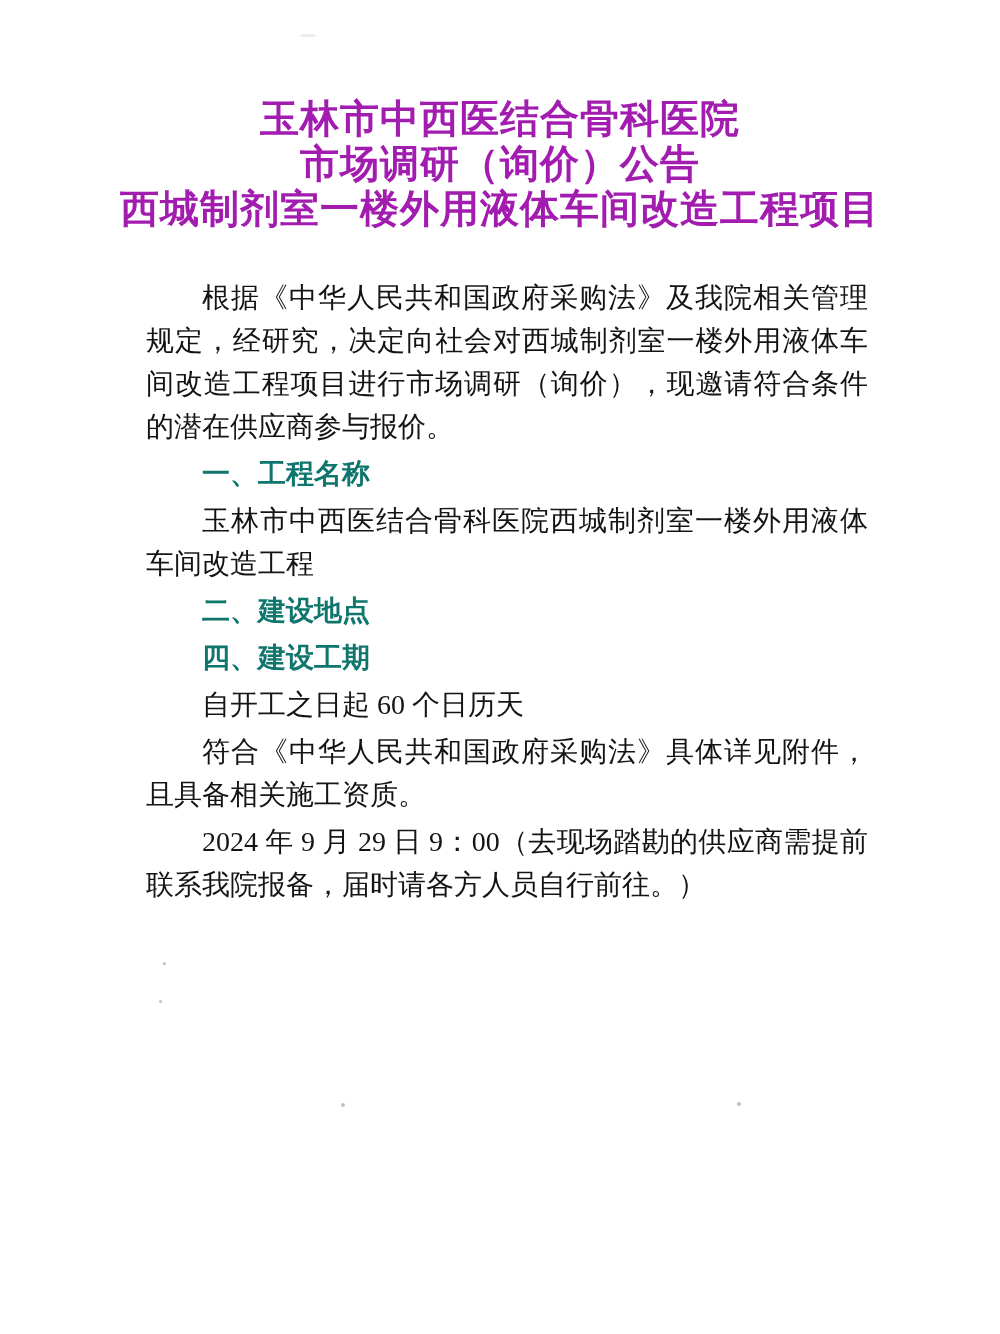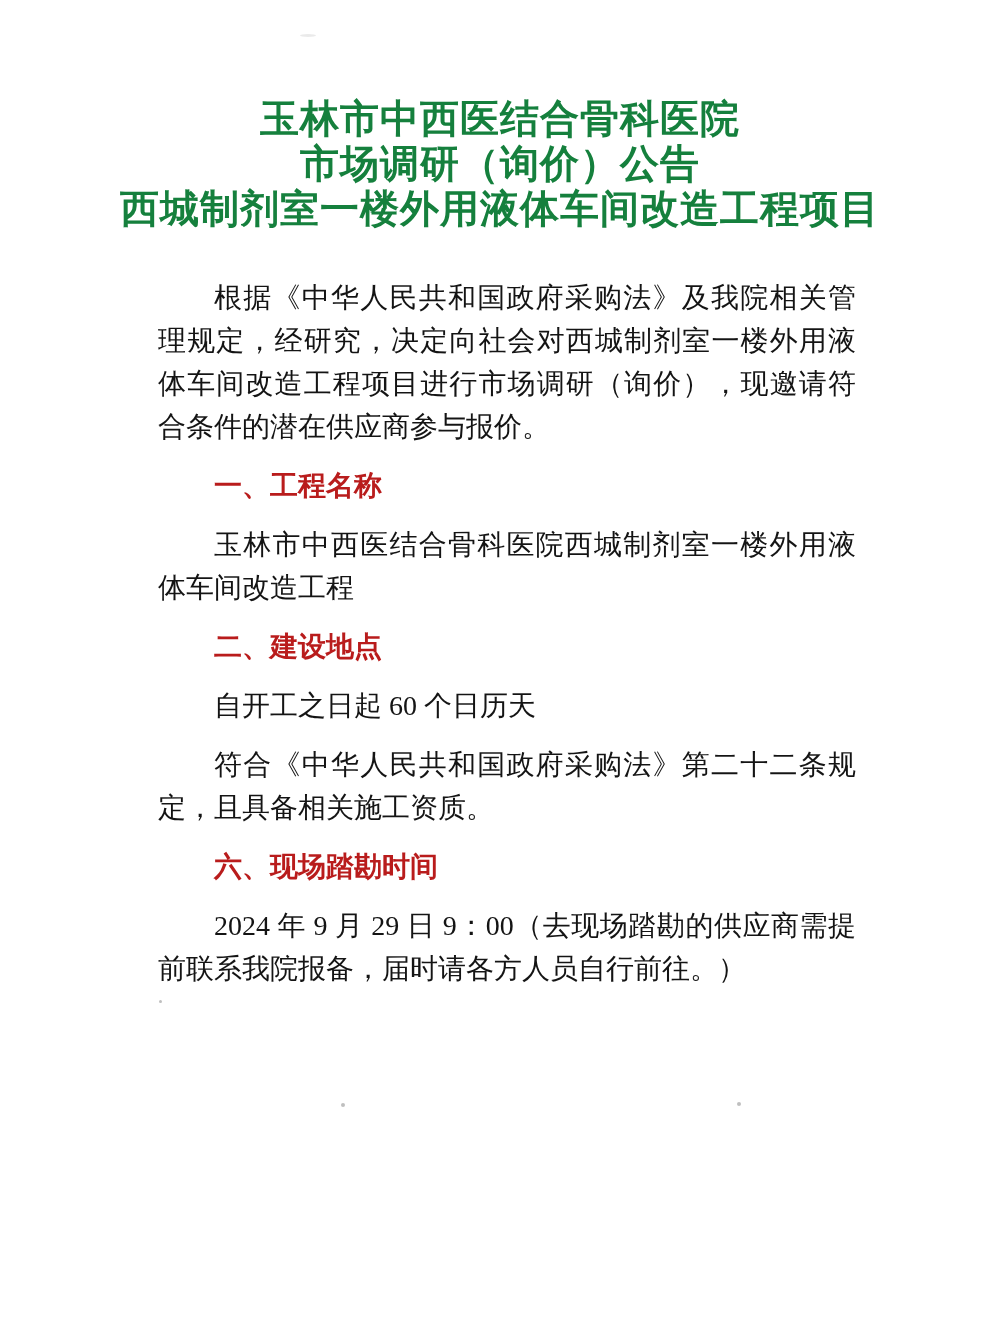--- a/index.html
+++ b/index.html
@@ -17,44 +17,44 @@
     color: #111111;
   }
   .doc-title {
     padding-top: 96px;
     text-align: center;
     font-family: "Liberation Serif", "DejaVu Serif", serif;
     font-weight: bold;
     font-size: 39px;
     line-height: 45px;
     letter-spacing: 1px;
-    color: #15803d;
+    color: #a21caf;
   }
   .doc-body {
     position: relative;
     margin: 45px auto 0 142px;
     width: 730px;
     font-family: "Liberation Serif", "DejaVu Serif", serif;
     font-size: 28px;
     line-height: 43px;
     text-align: justify;
     color: #141414;
   }
   .doc-body p,
   .doc-body h2 {
-    margin: 16px;
+    margin: 4px;
     padding: 0;
     text-indent: 2em;
   }
   .doc-body h2 {
     font-family: "Liberation Sans", "DejaVu Sans", sans-serif;
     font-weight: bold;
     font-size: 28px;
     line-height: 43px;
-    color: #b91c1c;
+    color: #0f766e;
   }
   .speck {
     position: absolute;
     background: #8a8a8a;
     border-radius: 50%;
     opacity: 0.55;
   }
 </style>
 </head>
 <body>
@@ -69,25 +69,25 @@
 
   <main class="doc-body">
     <p>根据《中华人民共和国政府采购法》及我院相关管理规定，经研究，决定向社会对西城制剂室一楼外用液体车间改造工程项目进行市场调研（询价），现邀请符合条件的潜在供应商参与报价。</p>
 
     <h2>一、工程名称</h2>
     <p>玉林市中西医结合骨科医院西城制剂室一楼外用液体车间改造工程</p>
 
     <h2>二、建设地点</h2>
 
 
+    <h2>四、建设工期</h2>
     <p>自开工之日起 60 个日历天</p>
 
-    <p>符合《中华人民共和国政府采购法》第二十二条规定，且具备相关施工资质。</p>
+    <p>符合《中华人民共和国政府采购法》具体详见附件，且具备相关施工资质。</p>
 
-    <h2>六、现场踏勘时间</h2>
     <p>2024 年 9 月 29 日 9：00（去现场踏勘的供应商需提前联系我院报备，届时请各方人员自行前往。）</p>
   </main>
 
   <div class="speck" style="left:300px; top:34px; width:16px; height:3px; opacity:0.18;"></div>
   <div class="speck" style="left:163px; top:962px; width:3px; height:3px;"></div>
   <div class="speck" style="left:159px; top:1000px; width:3px; height:3px;"></div>
   <div class="speck" style="left:341px; top:1103px; width:4px; height:4px;"></div>
   <div class="speck" style="left:737px; top:1102px; width:4px; height:4px;"></div>
 
 </div>

